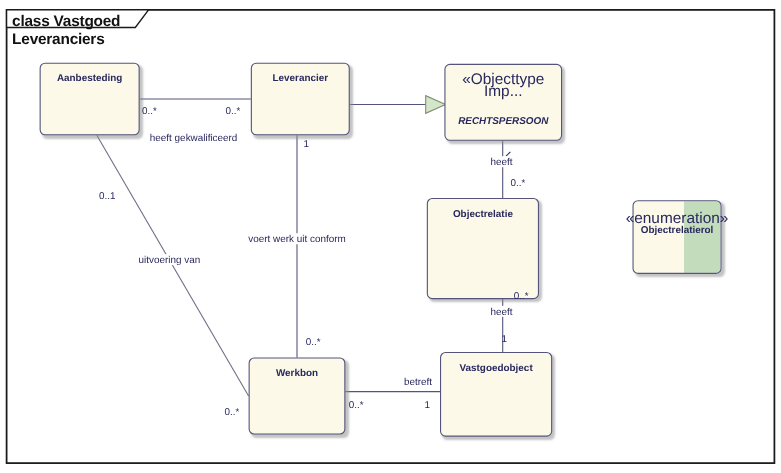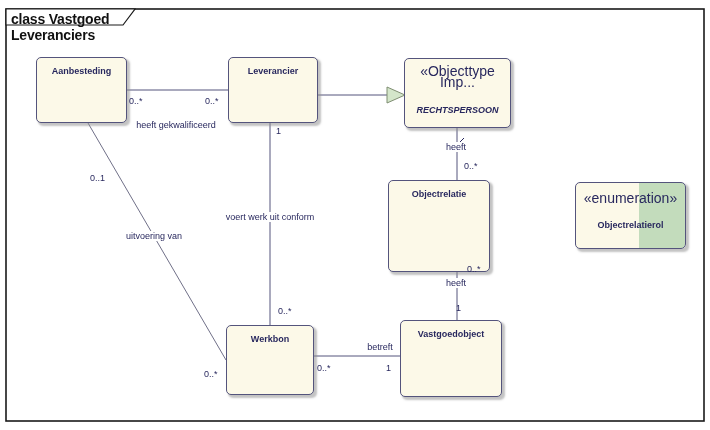--- a/index.html
+++ b/index.html
@@ -86,21 +86,21 @@
   </div>
 
   <div class="uml-class" style="left:226px;top:325px;width:88px;height:70px;">
     <span class="cls-name">Werkbon</span>
   </div>
 
   <div class="uml-class" style="left:400px;top:320px;width:102px;height:77px;">
     <span class="cls-name">Vastgoedobject</span>
   </div>
 
-  <div class="uml-class enum" style="left:575px;top:182px;width:111px;height:67px;gap:16px;">
+  <div class="uml-class enum" style="left:575px;top:182px;width:81px;height:67px;">
     <span class="cls-stereotype">«enumeration»</span>
     <span class="cls-name">Objectrelatierol</span>
   </div>
 
   <div class="edge-label" style="left:176px;top:75px;margin-top:45px;">heeft gekwalificeerd</div>
   <div class="mult" style="left:129px;top:96px;">0..*</div>
   <div class="mult" style="left:205px;top:96px;">0..*</div>
 
   <div class="mult" style="left:276px;top:126px;">1</div>
   <div class="edge-label bg" style="left:270px;top:212px;">voert werk uit conform</div>

